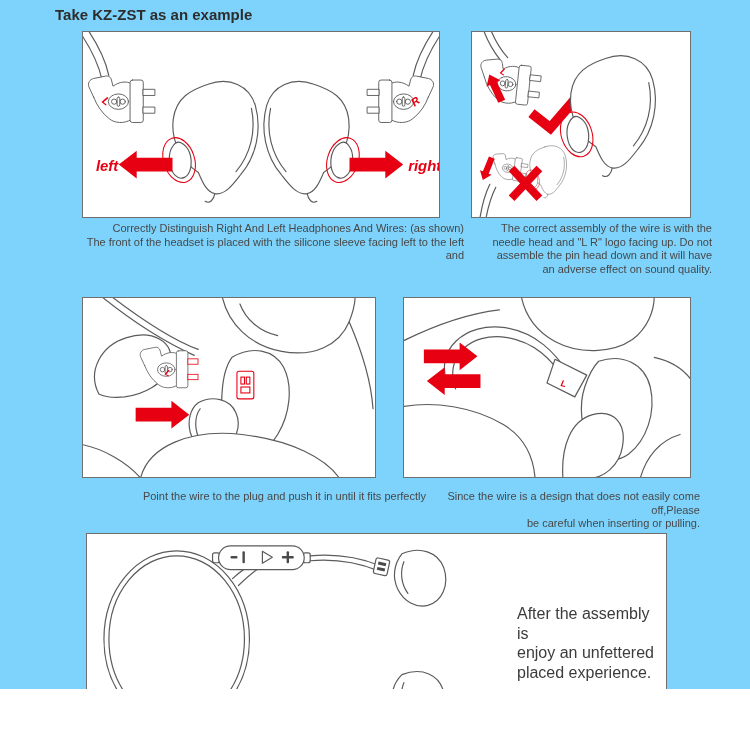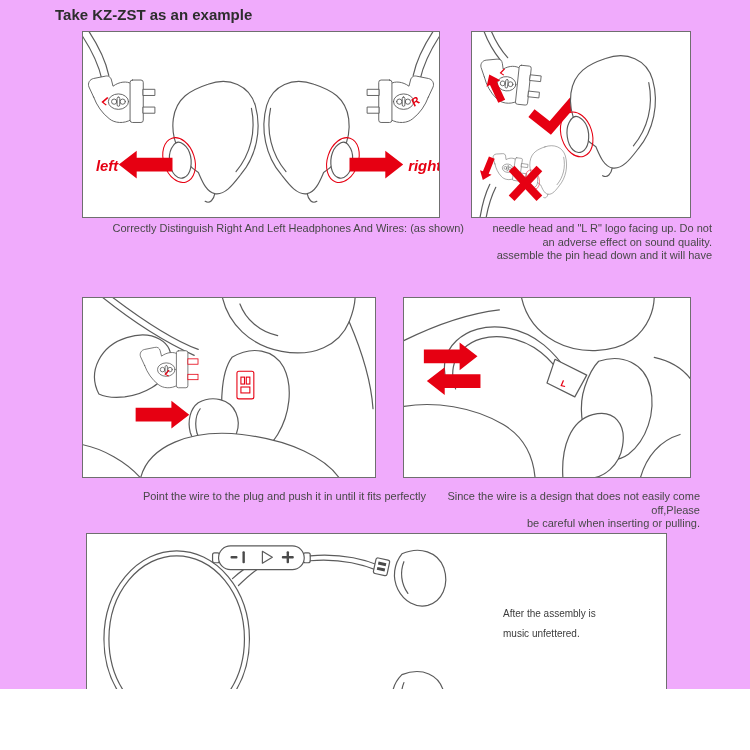--- a/index.html
+++ b/index.html
@@ -1,31 +1,31 @@
 <!DOCTYPE html>
 <html><head>
 <meta charset="utf-8">
 <style>
   html,body{margin:0;padding:0;background:#fff;}
-  .page{position:relative;width:750px;height:689px;background:#f0abfc;overflow:hidden;
+  .page{position:relative;width:750px;height:689px;background:#7dd3fc;overflow:hidden;
         font-family:"Liberation Sans",sans-serif;color:#474747;}
   .title{position:absolute;left:55px;top:6px;font-size:15px;font-weight:700;color:#2d2d2d;}
   .panel{position:absolute;border:1px solid #6f6f6f;background:#fff;box-sizing:border-box;}
   .panel svg{position:absolute;left:0;top:0;width:100%;height:100%;display:block;}
   #panel1{left:82px;top:31px;width:358px;height:187px;}
   #panel2{left:471px;top:31px;width:220px;height:187px;}
   #panel3{left:82px;top:297px;width:294px;height:181px;}
   #panel4{left:403px;top:297px;width:288px;height:181px;}
   #panel5{left:86px;top:533px;width:581px;height:214px;}
   .cap{position:absolute;font-size:11px;line-height:13.6px;color:#484848;text-align:right;}
   #desc-left{left:66px;top:222px;width:398px;}
   #desc-right{left:476px;top:222px;width:236px;}
   #cap-mid-left{left:66px;top:490px;width:360px;}
   #cap-mid-right{left:400px;top:490px;width:300px;}
-  .note{position:absolute;left:416px;top:70px;width:146px;font-size:10px;
+  .note{position:absolute;left:430px;top:70px;width:146px;font-size:16px;
         line-height:19.5px;color:#3c3c3c;}
   
   .ln{stroke:#5b5b5b;stroke-width:1.2;fill:none;stroke-linecap:round;stroke-linejoin:round;}
   .f{fill:#ffffff;}
   .rln{stroke:#e60012;stroke-width:1.1;fill:none;}
   .dk{fill:#4a4a4a;}
   .redpins rect{stroke:#e60012;fill:#fff;stroke-width:1.2;}
   text.redlbl{fill:#e60012;font-weight:700;font-style:italic;font-family:"Liberation Sans",sans-serif;}
   text.glbl{fill:#4a4a4a;font-family:"Liberation Sans",sans-serif;}
 </style>
@@ -104,25 +104,27 @@
       <use href="#budTip" transform="translate(56,114) scale(0.42)"></use>
       <g stroke="#e60012" stroke-width="8" stroke-linecap="butt">
         <line x1="40" y1="138" x2="68" y2="168"></line>
         <line x1="68" y1="138" x2="40" y2="168"></line>
       </g>
     </svg>
   </div>
 
   <div class="cap" id="desc-left">
     <div>Correctly Distinguish Right And Left Headphones And Wires: (as shown)</div>
+    <div>The front of the headset is placed with the silicone sleeve facing left to the left and</div>
   </div>
   <div class="cap" id="desc-right">
+    <div>The correct assembly of the wire is with the</div>
     <div>needle head and "L R" logo facing up. Do not</div>
+    <div>assemble the pin head down and it will have</div>
     <div>an adverse effect on sound quality.</div>
-    <div>assemble the pin head down and it will have</div>
   </div>
 
   <div class="panel" id="panel3">
     <svg viewBox="0 0 294 181" preserveAspectRatio="none">
       <path class="ln" d="M18,-2 C55,28 90,48 112,58"></path>
       <path class="ln" d="M28,-2 C62,24 94,44 116,52"></path>
       <path class="ln f" d="M16,97 C4,74 18,48 44,40 C70,32 92,44 88,66 C84,88 58,98 42,100 C32,101 22,100 16,97 Z"></path>
       <path class="ln f" d="M140,-2 C146,26 168,48 200,54 C232,60 258,48 268,24 C272,14 274,4 274,-2 Z"></path>
       <path class="ln" d="M158,6 C164,22 178,34 196,38"></path>
       <path class="ln" d="M268,24 C280,52 290,82 292,112"></path>
@@ -219,17 +221,18 @@
           <rect class="ln f" x="0" y="2" width="14" height="16" rx="2"></rect>
           <rect class="dk" x="3" y="5.5" width="8" height="3"></rect>
           <rect class="dk" x="3" y="11" width="8" height="3"></rect>
         </g>
         <path class="ln f" d="M316,142 C336,134 354,142 358,160 C362,178 352,192 338,195 C324,198 312,190 308,176 C304,162 308,150 316,142 Z"></path>
         <path class="ln" d="M318,150 C314,160 315,172 322,182"></path>
       </g>
     </svg>
     <div class="note">
       <div>After the assembly is</div>
-      <div>music unfettered.</div>
+      <div>enjoy an unfettered</div>
+      <div>placed experience.</div>
     </div>
   </div>
 
 </div>
 
 </body></html>

